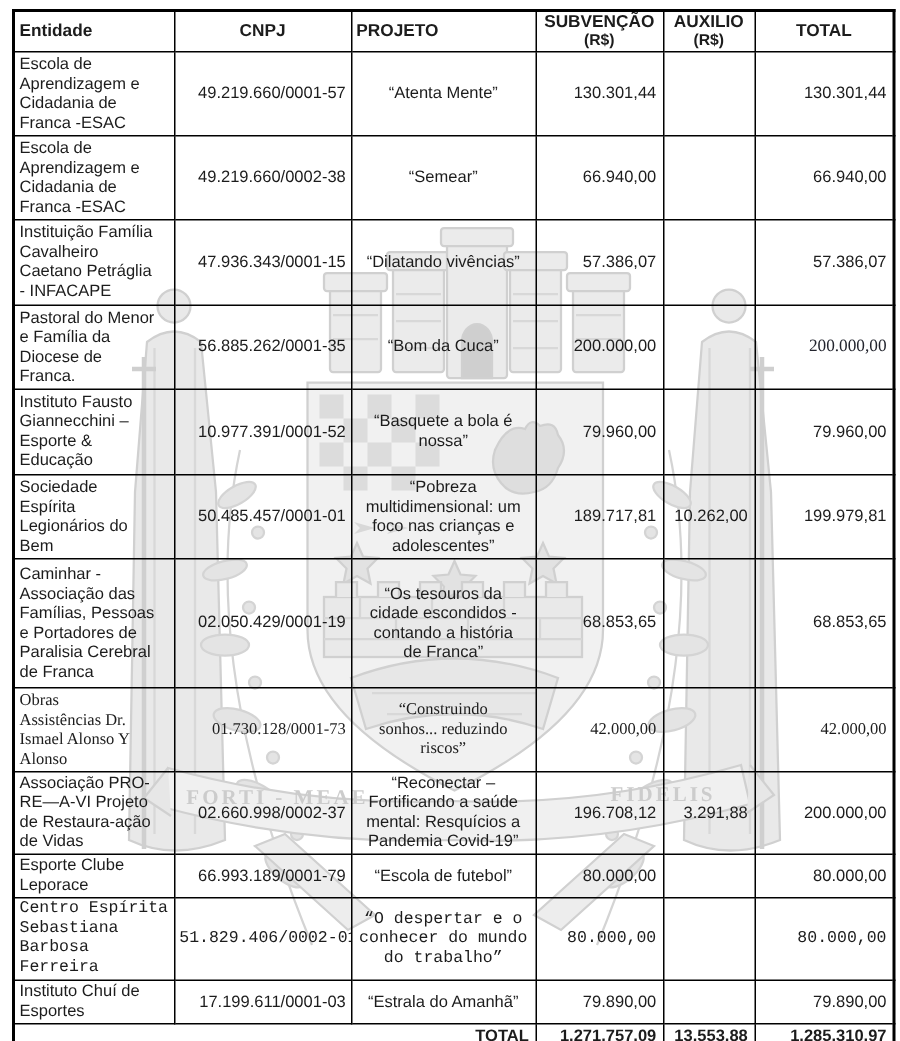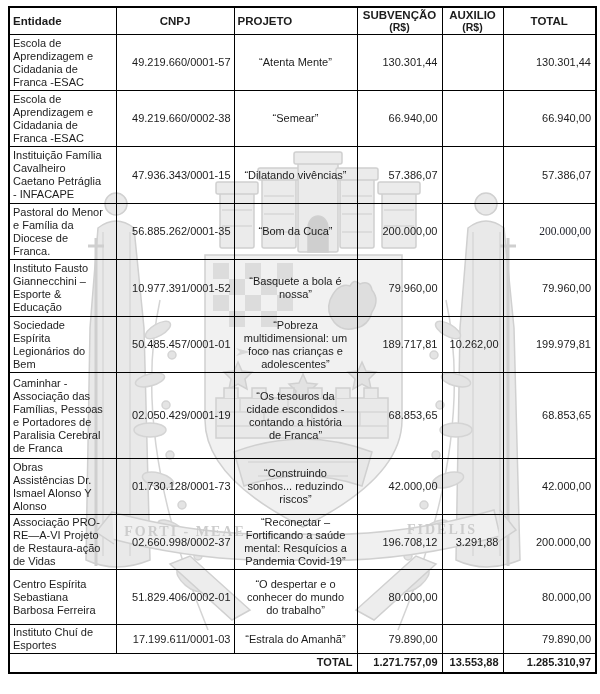--- a/index.html
+++ b/index.html
@@ -34,22 +34,22 @@
   th.left{text-align:left;}
   th .sub{font-size:10.5px;font-weight:bold;}
   td.entity{white-space:pre-line;text-align:left;}
   td.cnpj{text-align:right;white-space:nowrap;}
   td.project{white-space:pre-line;text-align:center;}
   td.num{text-align:right;white-space:nowrap;padding-right:4px;}
   td.serif{font-family:"Liberation Serif",serif;font-size:11.5px;color:#23252e;}
   tr.hdr{height:26px;}
   tr.r1{height:56px;} tr.r2{height:56px;} tr.r3{height:57px;margin-left:40px;}
   tr.r4{height:56px;} tr.r5{height:57px;} tr.r6{height:56px;}
-  tr.r7{height:86px;} tr.r8{height:56px;} tr.r9{height:54px;}
-  tr.r10{height:28px;} tr.r11{height:55px;} tr.r12{height:27px;}
+  tr.r7{height:86px;} tr.r8{height:56px;font-family:Liberation Serif, serif;} tr.r9{height:54px;}
+  tr.r10{height:28px;} tr.r11{height:55px;font-family:Liberation Mono, monospace;} tr.r12{height:27px;}
   tr.foot{height:19px;}
   tr.foot td{font-weight:bold;}
   .wm-motto{
     font-family:"Liberation Serif",serif;
     font-weight:bold;
     font-size:14px;
     letter-spacing:2px;
     fill:#cccccc;
   }
 </style>
@@ -301,20 +301,29 @@
 de Vidas</td>
         <td class="cnpj">02.660.998/0002-37</td>
         <td class="project">“Reconectar –
 Fortificando a saúde
 mental: Resquícios a
 Pandemia Covid-19”</td>
         <td class="num">196.708,12</td>
         <td class="num">3.291,88</td>
         <td class="num">200.000,00</td>
       </tr>
+      <tr class="r10">
+        <td class="entity">Esporte Clube
+Leporace</td>
+        <td class="cnpj">66.993.189/0001-79</td>
+        <td class="project">“Escola de futebol”</td>
+        <td class="num">80.000,00</td>
+        <td class="num"></td>
+        <td class="num">80.000,00</td>
+      </tr>
       <tr class="r11">
         <td class="entity">Centro Espírita
 Sebastiana
 Barbosa Ferreira</td>
         <td class="cnpj">51.829.406/0002-01</td>
         <td class="project">“O despertar e o
 conhecer do mundo
 do trabalho”</td>
         <td class="num">80.000,00</td>
         <td class="num"></td>

